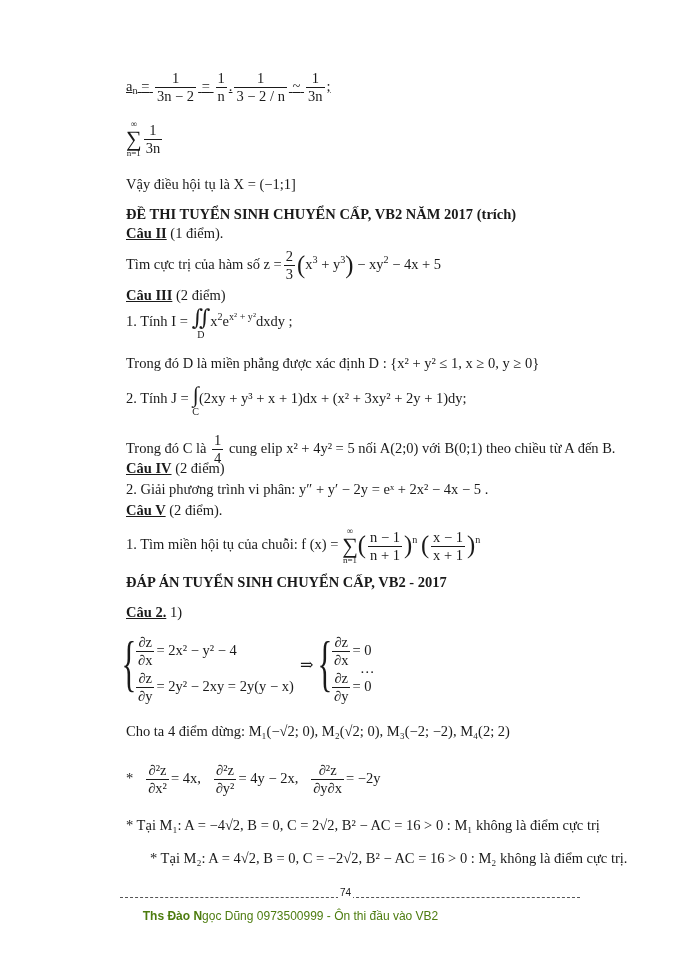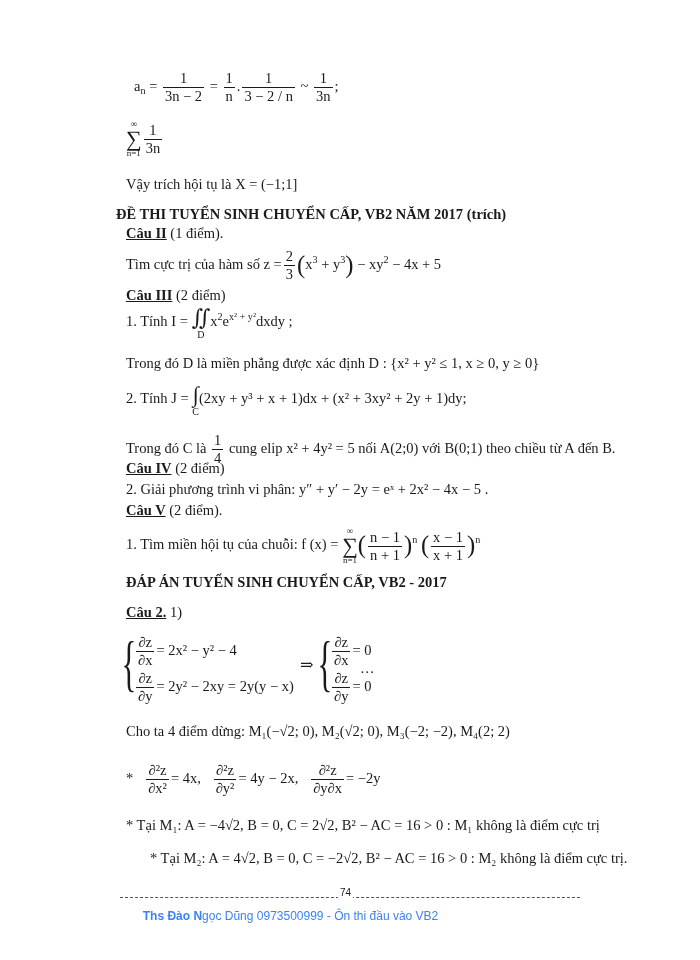--- a/index.html
+++ b/index.html
@@ -19,50 +19,50 @@
   .intg .sym { display: block; font-size: 22px; line-height: 24px; }
   .intg .lim { display: block; font-size: 10px; }
   .heading { font-weight: bold; font-size: 14.5px; }
   .cau { font-weight: bold; text-decoration: underline; }
   .brace { font-size: 62px; line-height: 62px; vertical-align: middle; font-weight: 100; transform: scaleX(0.5); display: inline-block; }
   .sys { position: absolute; }
   .sys .row { position: absolute; white-space: nowrap; }
   .footer-line { position: absolute; left: 120px; top: 897px; width: 460px; border-top: 1px dashed #555; }
   .page-num { position: absolute; left: 338px; top: 887px; background: #fff; padding: 0 2px; font-size: 10px; font-family: "Liberation Sans", sans-serif; }
   .footer { position: absolute; left: 0; width: 581px; top: 909px; text-align: center;
-            font-family: "Liberation Sans", "DejaVu Sans", sans-serif; font-size: 12px; color: #3b82f6; }
+            font-family: "Liberation Sans", "DejaVu Sans", sans-serif; font-size: 12px; color: #4d7c0f; }
   .footer b { font-weight: bold; }
 </style>
 </head>
 <body>
 
-<div class="abs" style="left:134px; top:70px;">
+<div class="abs" style="left:126px; top:70px;text-decoration:underline;">
   <span>a</span><span class="sub">n</span>
   <span>=</span>
   <span class="frac"><span class="num">1</span><span>3n − 2</span></span>
   <span>=</span>
   <span class="frac"><span class="num">1</span><span>n</span></span><span>.</span><span class="frac"><span class="num">1</span><span>3 − 2 / n</span></span>
   <span>~</span>
   <span class="frac"><span class="num">1</span><span>3n</span></span><span>;</span>
 </div>
 
 <div class="abs" style="left:126px; top:120px;">
   <span class="sum">
     <span class="lim">∞</span>
     <span class="sig">∑</span>
     <span class="lim">n=1</span>
   </span><span class="frac"><span class="num">1</span><span>3n</span></span>
 </div>
 
 <div class="abs" style="left:126px; top:176px;">
-  <span>Vậy trích hội tụ là</span>
+  <span>Vậy điều hội tụ là</span>
   <span>X = (−1;1]</span>
 </div>
 
-<div class="abs heading" style="left:116px; top:206px;text-align:center;">ĐỀ THI TUYỂN SINH CHUYỂN CẤP, VB2  NĂM 2017 (trích)</div>
+<div class="abs heading" style="left:126px; top:206px;text-align:center;">ĐỀ THI TUYỂN SINH CHUYỂN CẤP, VB2  NĂM 2017 (trích)</div>
 
 <div class="abs" style="left:126px; top:225px;">
   <span class="cau">Câu II</span><span> (1 điểm).</span>
 </div>
 <div class="abs" style="left:126px; top:248px;">
   <span>Tìm cực trị của hàm số</span>
   <span>z =</span><span class="frac"><span class="num">2</span><span>3</span></span><span class="paren">(</span><span>x</span><span class="sup">3</span><span> + y</span><span class="sup">3</span><span class="paren">)</span><span> − xy</span><span class="sup">2</span><span> − 4x + 5</span>
 </div>
 
 <div class="abs" style="left:126px; top:287px;">

